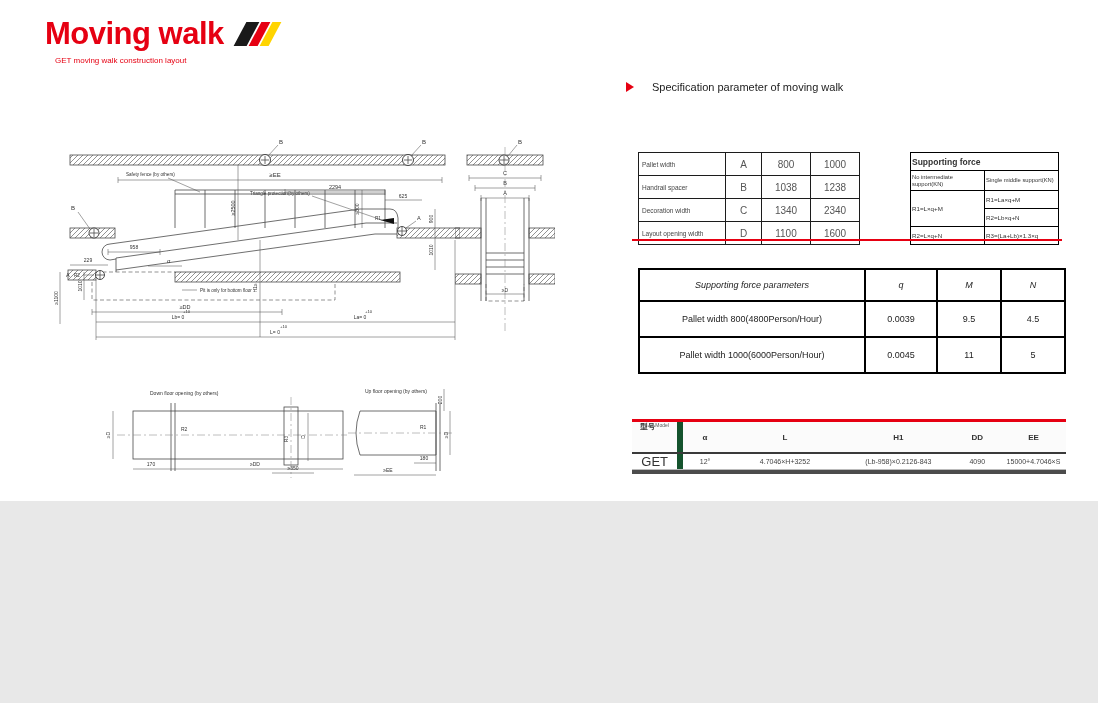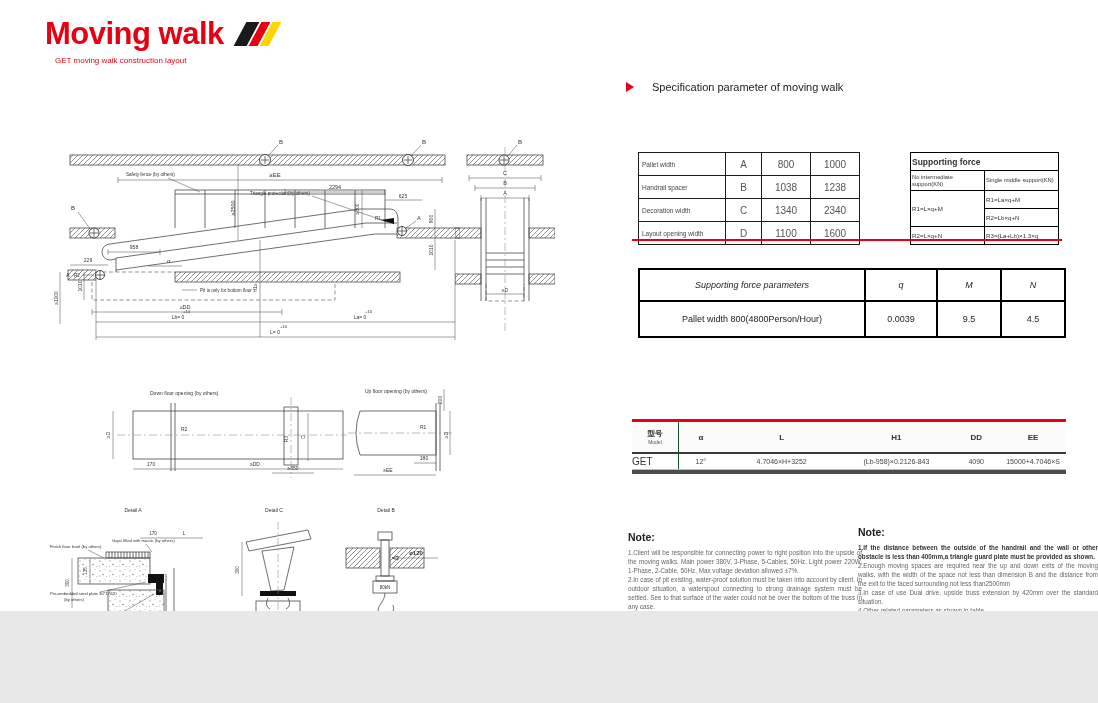--- a/index.html
+++ b/index.html
@@ -1,16 +1,16 @@
 <!DOCTYPE html>
 <html><head>
 <meta charset="utf-8">
 <style>
   html,body{margin:0;padding:0;background:#e8e8e8;}
-  .page{position:relative;width:1098px;height:611px;background:#ffffff;overflow:hidden;
+  .page{position:relative;width:1098px;height:501px;background:#ffffff;overflow:hidden;
         font-family:"Liberation Sans",sans-serif;color:#333;}
   
   .brand{position:absolute;left:45px;top:16px;}
   .brand h1{margin:0;font-size:31px;font-weight:bold;color:#e60012;letter-spacing:-0.5px;display:inline-block;vertical-align:top;}
   .logo{display:inline-flex;margin-left:12px;margin-top:6px;vertical-align:top;}
   .logo i{display:block;height:24px;transform:skewX(-28deg);margin-right:2px;}
   .logo .s1{width:13px;background:#1a1a1a;}
   .logo .s2{width:9px;background:#e60012;}
   .logo .s3{width:9px;background:#ffd400;}
   .subtitle{position:absolute;left:55px;top:56px;font-size:8px;color:#e60012;}
@@ -34,27 +34,27 @@
   .par-table td{border:2px solid #000;text-align:center;font-size:9px;color:#222;}
   .par-head td{height:28px;font-style:italic;}
   .par-table .c0{width:222px;} .par-table .c1{width:68px;} .par-table .c2{width:60px;} .par-table .c3{width:60px;}
   .par-row td{height:32px;}
   .red-rule{position:absolute;left:632px;top:239px;width:430px;height:2px;background:#e60012;}
   
   .model-table{position:absolute;left:632px;top:419px;width:434px;}
   .mt-redbar{height:3px;background:#e60012;}
   .mt-header{display:flex;height:30px;border-bottom:2px solid #3a3a3a;background:#fbfbfb;align-items:center;}
   .mt-header .h{font-size:8px;font-weight:bold;color:#333;text-align:center;}
-  .mt-c0{width:46px;border-right:1px solid #14532d;height:100%;display:flex;flex-direction:column;justify-content:center;}
+  .mt-c0{width:46px;border-right:6px solid #14532d;height:100%;display:flex;flex-direction:row;justify-content:center;}
   .mt-c0 .cn{font-size:7.5px;font-weight:bold;text-align:center;}
   .mt-c0 .en{font-size:5px;text-align:center;color:#555;}
   .mt-c1{width:44px;} .mt-c2{width:118px;} .mt-c3{width:112px;} .mt-c4{width:48px;} .mt-c5{width:66px;}
   .mt-row{display:flex;height:15px;align-items:center;border-bottom:1px solid #bbb;}
   .mt-row .d{font-size:7px;color:#444;text-align:center;}
-  .mt-row .mt-c0{font-size:10px;color:#333;justify-content:center;}
+  .mt-row .mt-c0{font-size:13px;color:#333;justify-content:center;}
   .mt-foot{height:16px;line-height:16px;font-size:7.5px;text-align:center;color:#222;}
   .mt-darkbar{height:4px;background:#4c4c4c;}
   
   .note{position:absolute;}
   .note h3{margin:0 0 6px 0;font-size:10.5px;color:#222;}
   .note .nitem{font-size:6.3px;line-height:1.42;color:#666;text-align:justify;}
   .note .bold{font-weight:bold;color:#333;}
   .note-l{left:628px;top:531px;width:234px;}
   .note-r{left:858px;top:526px;width:240px;}
   
@@ -483,20 +483,26 @@
       <td class="c1">q</td>
       <td class="c2">M</td>
       <td class="c3">N</td>
     </tr>
     <tr class="par-row">
       <td>Pallet width 800(4800Person/Hour)</td>
       <td>0.0039</td>
       <td>9.5</td>
       <td>4.5</td>
     </tr>
+    <tr class="par-row">
+      <td>Pallet width 1000(6000Person/Hour)</td>
+      <td>0.0045</td>
+      <td>11</td>
+      <td>5</td>
+    </tr>
   </tbody>
     </table>
 
   <div class="model-table">
     <div class="mt-redbar"></div>
     <div class="mt-header">
       <div class="mt-c0">
         <div class="cn">型号</div>
         <div class="en">Model</div>
       </div>

